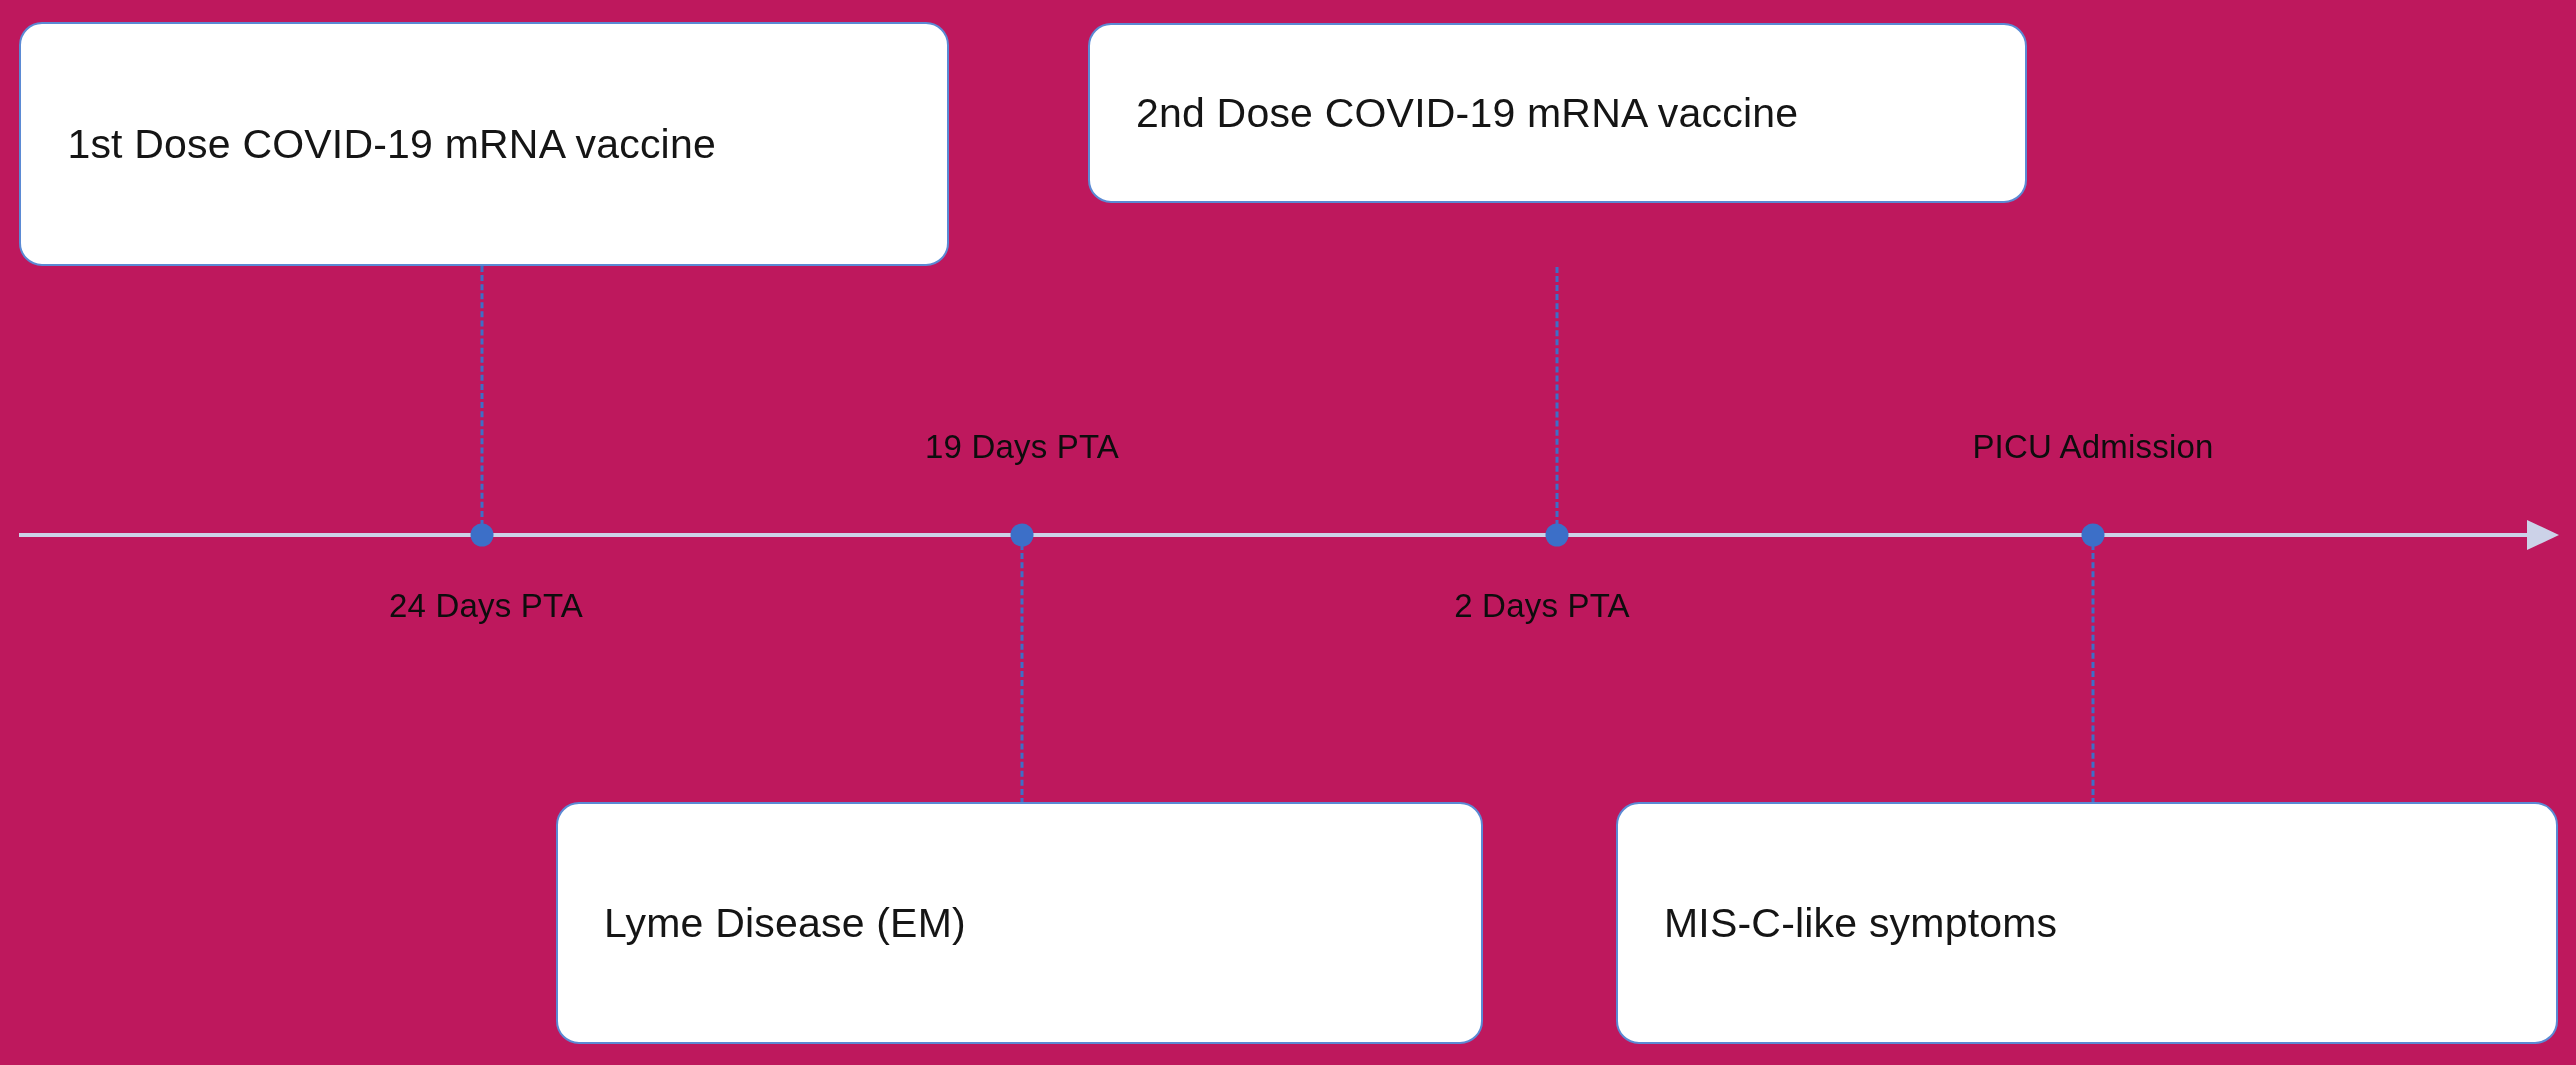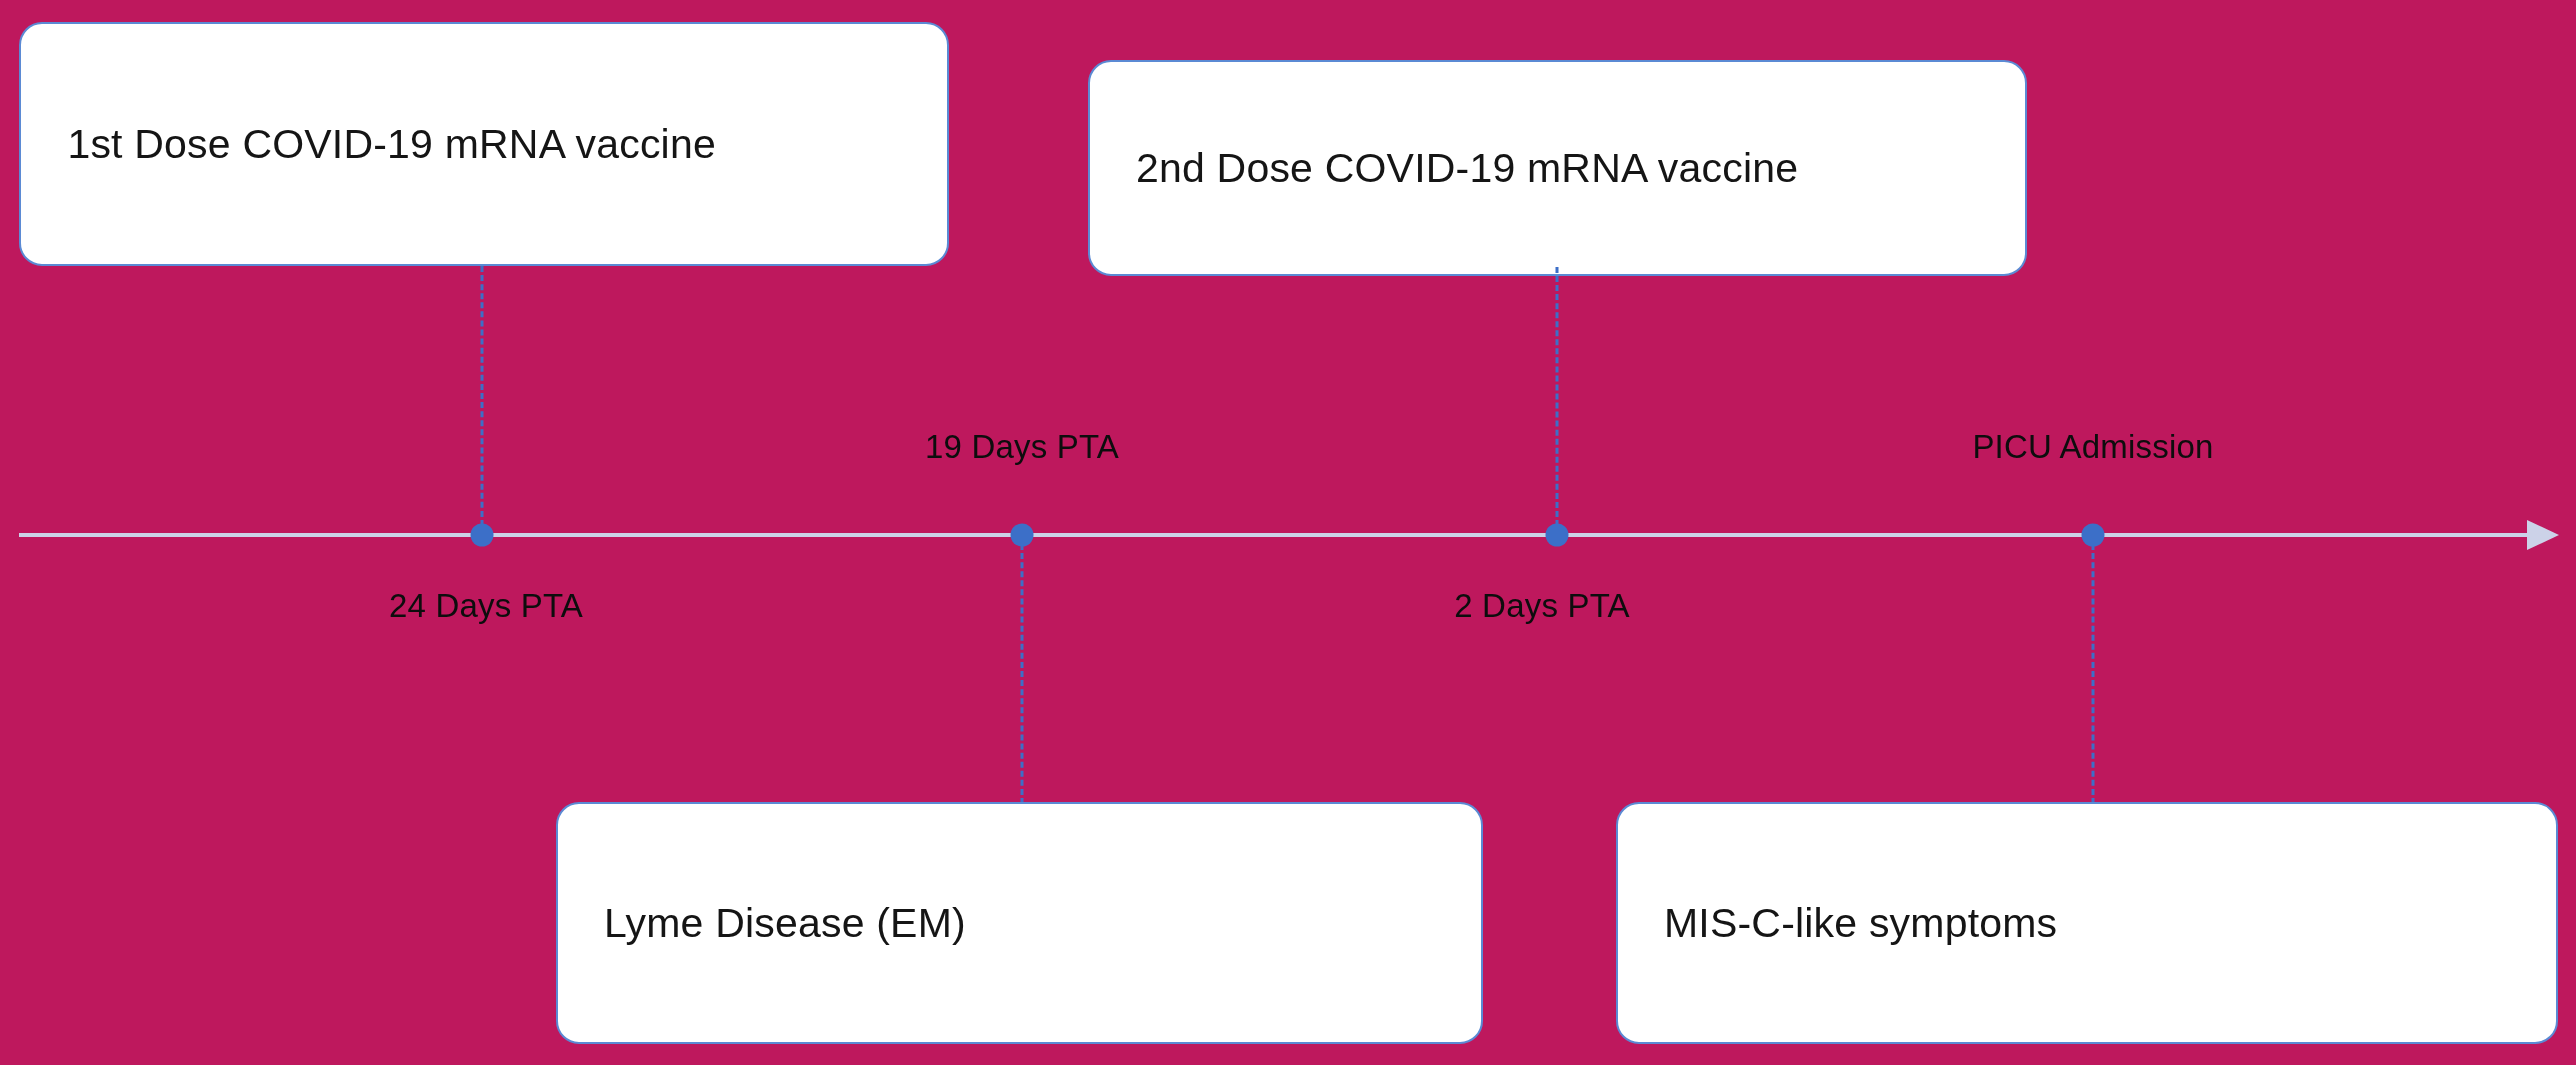--- a/index.html
+++ b/index.html
@@ -31,21 +31,21 @@
   .event-box .box-label {
     font-size: 41px;
     font-weight: 400;
     color: #151515;
     letter-spacing: 0.2px;
     white-space: nowrap;
     padding-left: 46px;
   }
 
   #box-dose1 { left: 19.4px;   top: 22px;  width: 930px; height: 244px; }
-  #box-dose2 { left: 1088px; top: 23px;  width: 939px; height: 216px; margin-top: 37px; }
+  #box-dose2 { left: 1088px; top: 23px;  width: 939px; height: 180px; }
   #box-lyme  { left: 556px;  top: 802px; width: 927px; height: 242px; }
   #box-misc  { left: 1616px; top: 802px; width: 942px; height: 242px; }
 
   
   #timeline-axis {
     position: absolute;
     left: 19.4px;
     top: 533px;
     width: 2512px;
     height: 3.5px;

